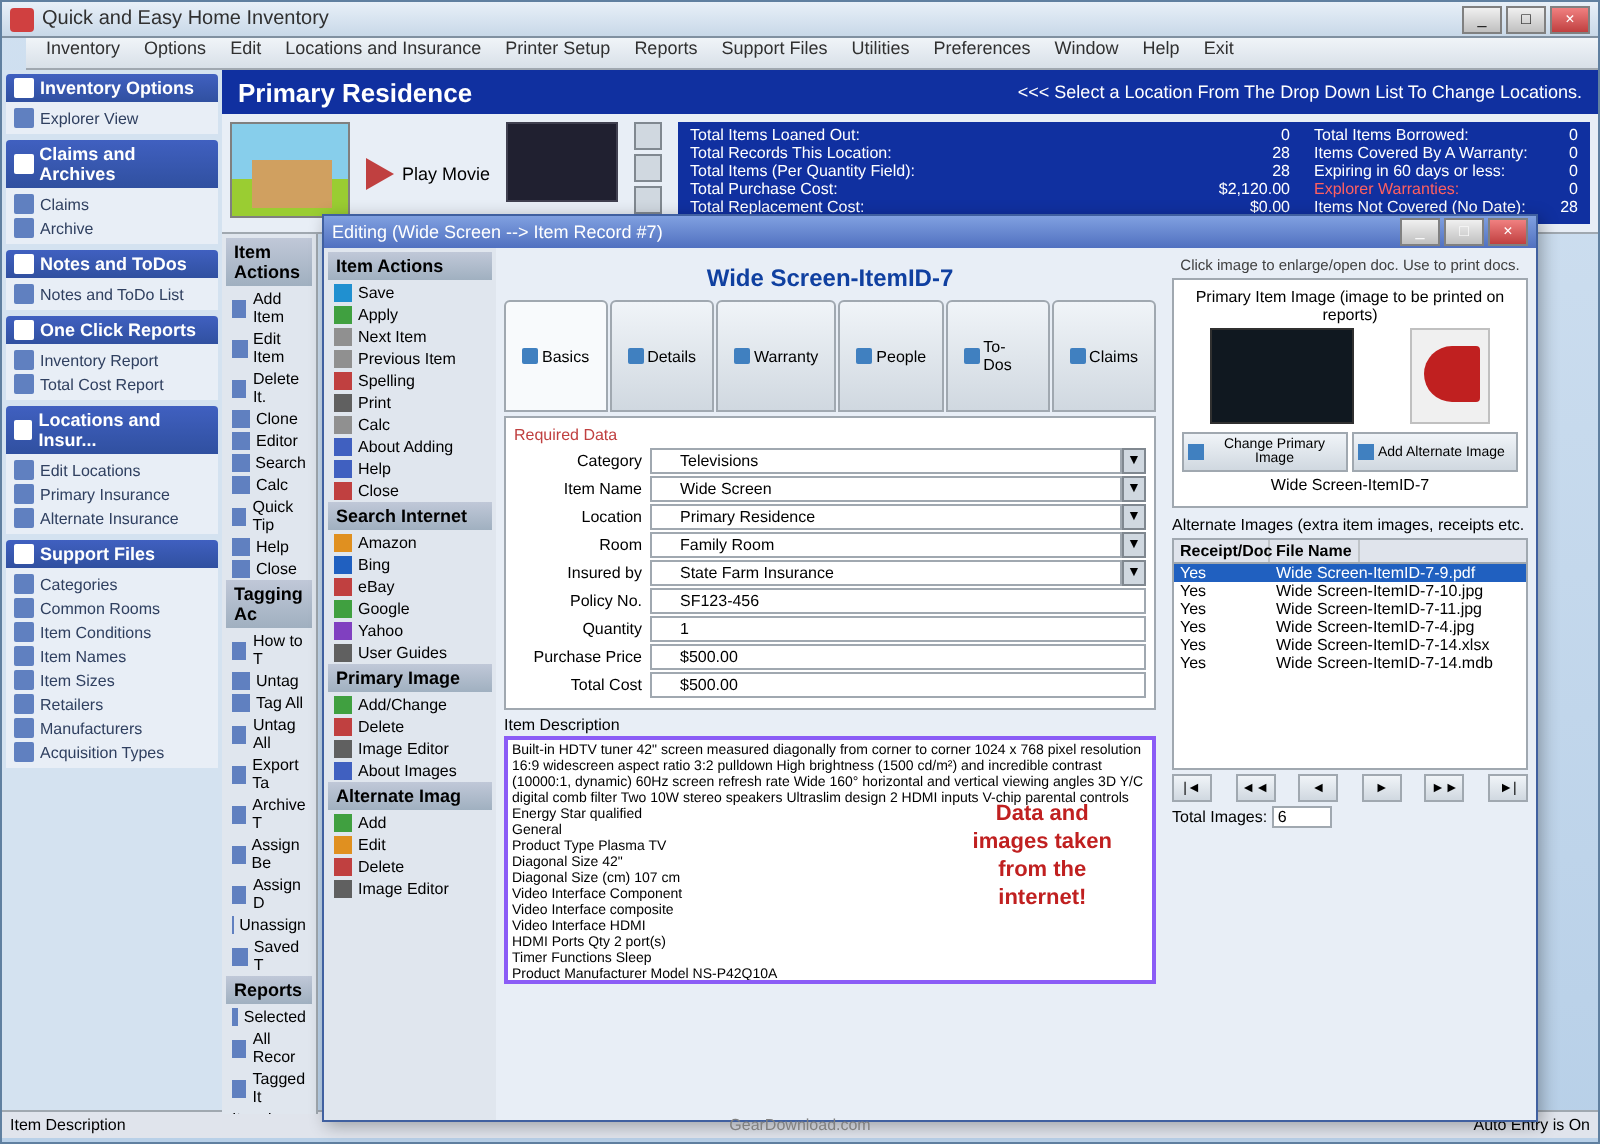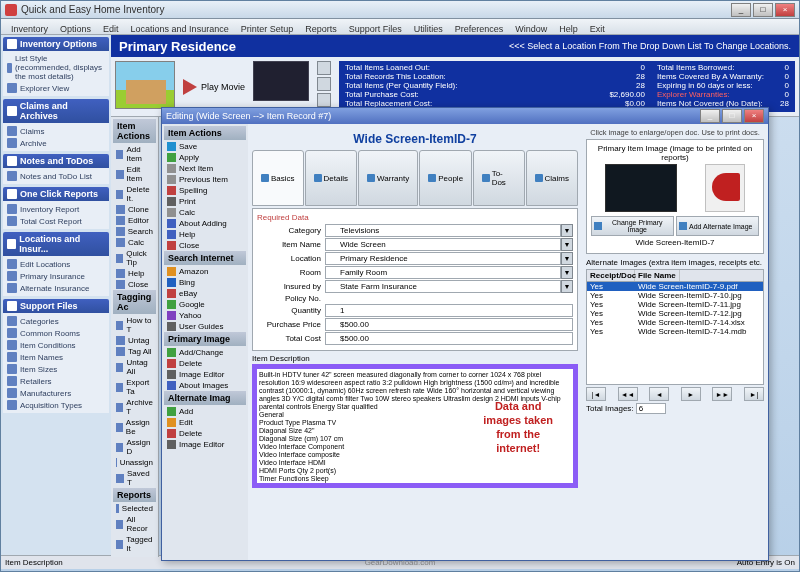--- a/index.html
+++ b/index.html
@@ -6,21 +6,21 @@
 body { background: #b8c8d8; width: 800px; height: 572px; overflow: hidden; font-size: 9px; }
 
 .window { background: linear-gradient(to bottom, #d0e0f0, #b8d0e8); border: 1px solid #6080a0; height: 100%; }
 .titlebar { background: linear-gradient(to bottom, #e8f0f8, #c8d8e8); height: 18px; display: flex; align-items: center; padding: 0 4px; border-bottom: 1px solid #8090a0; }
 .titlebar .icon { width: 12px; height: 12px; background: #d04040; margin-right: 4px; border-radius: 2px; }
 .titlebar .title { flex: 1; font-size: 10px; color: #303030; }
 .win-btns { display: flex; gap: 2px; }
 .win-btn { width: 20px; height: 14px; background: linear-gradient(to bottom, #f0f0f0, #c0c0c0); border: 1px solid #808080; font-size: 8px; text-align: center; line-height: 12px; }
 .win-btn.close { background: linear-gradient(to bottom, #f08080, #c04040); color: #fff; }
 
-.menubar { background: linear-gradient(to bottom, #f0f4f8, #d8e0e8); height: 16px; display: flex; align-items: flex-end; padding: 0 4px; border-bottom: 1px solid #a0a8b0; }
+.menubar { background: linear-gradient(to bottom, #f0f4f8, #d8e0e8); height: 16px; display: flex; align-items: flex-start; padding: 0 4px; border-bottom: 1px solid #a0a8b0; margin-left: 12px; }
 .menubar span { padding: 0 6px; font-size: 9px; color: #303030; }
 
 .content { display: flex; height: calc(100% - 50px); }
 
 .sidebar { width: 110px; background: #d4e2f0; padding: 2px; overflow: hidden; }
 .panel { margin-bottom: 3px; }
 .panel-hdr { background: linear-gradient(to bottom, #4060c0, #3050a0); color: #fff; font-weight: bold; padding: 2px 4px; font-size: 9px; border-radius: 2px 2px 0 0; display: flex; align-items: center; }
 .panel-hdr .picon { width: 10px; height: 10px; background: #fff; margin-right: 3px; border-radius: 1px; }
 .panel-body { background: #e8eef6; padding: 2px; }
 .panel-item { display: flex; align-items: center; padding: 1px 2px; font-size: 8px; color: #304060; }
@@ -62,21 +62,21 @@
 .tab.active { background: #f8fafc; }
 .tab .ti { width: 8px; height: 8px; background: #4080c0; border-radius: 1px; }
 
 .form-box { border: 1px solid #a0a8b0; background: #fff; padding: 4px; margin-bottom: 3px; }
 .form-hdr { color: #c04040; font-size: 8px; margin-bottom: 2px; }
 .form-row { display: flex; align-items: center; margin-bottom: 1px; }
 .form-row label { width: 68px; text-align: right; font-size: 8px; padding-right: 4px; }
 .form-row .val { flex: 1; border: 1px solid #a0a8b0; background: #fff; font-size: 8px; padding: 1px 14px; height: 13px; }
 .form-row .dd { width: 12px; height: 13px; background: #d0d8e0; border: 1px solid #808890; text-align: center; font-size: 7px; line-height: 11px; }
 
-.desc-box { border: 5px solid #8b5cf6; background: #fff; padding: 2px; height: 124px; font-size: 7px; line-height: 8px; overflow: hidden; position: relative; }
+.desc-box { border: 2px solid #8b5cf6; background: #fff; padding: 2px; height: 124px; font-size: 7px; line-height: 8px; overflow: hidden; position: relative; }
 .desc-overlay { position: absolute; right: 20px; top: 30px; color: #c02020; font-weight: bold; font-size: 11px; text-align: center; line-height: 14px; }
 
 .right-col { width: 186px; padding: 4px; background: #e8eef6; }
 .rc-hint { font-size: 7.5px; text-align: center; color: #404040; margin-bottom: 2px; }
 .rc-box { border: 1px solid #a0a8b0; background: #fff; padding: 4px; margin-bottom: 4px; }
 .rc-label { text-align: center; font-size: 8px; margin-bottom: 2px; }
 .img-row { display: flex; justify-content: space-around; }
 .tv-lg { width: 72px; height: 48px; background: #101820; border: 1px solid #303030; }
 .pdf-ic { width: 40px; height: 48px; background: #f0f0f0; border: 1px solid #c0c0c0; position: relative; }
 .pdf-ic::after { content: ''; position: absolute; top: 8px; left: 6px; width: 28px; height: 28px; background: #c02020; border-radius: 14px 2px 2px 14px; }
@@ -125,21 +125,20 @@
       <span>Window</span>
       <span>Help</span>
       <span>Exit</span>
     </div>
 
   <div class="content">
     <div class="sidebar" id="sidebar">
         <div class="panel">
           <div class="panel-hdr"><span class="picon"></span>Inventory Options</div>
           <div class="panel-body">
-            <div class="panel-item"><span class="iicon"></span>List Style (recommended, displays the most details)</div>
             <div class="panel-item"><span class="iicon"></span>Explorer View</div>
           </div>
         </div>
         <div class="panel">
           <div class="panel-hdr"><span class="picon"></span>Claims and Archives</div>
           <div class="panel-body">
             <div class="panel-item"><span class="iicon"></span>Claims</div>
             <div class="panel-item"><span class="iicon"></span>Archive</div>
           </div>
         </div>
@@ -210,21 +209,21 @@
               <span>0</span>
             </div>
             <div class="stats-row">
               <span>Total Items (Per Quantity Field):</span>
               <span>28</span>
               <span>Expiring in 60 days or less:</span>
               <span>0</span>
             </div>
             <div class="stats-row">
               <span>Total Purchase Cost:</span>
-              <span>$2,690.00</span>
+              <span>$2,120.00</span>
               <span class="red">Explorer Warranties:</span>
               <span>0</span>
             </div>
             <div class="stats-row">
               <span>Total Replacement Cost:</span>
               <span>$0.00</span>
               <span>Items Not Covered (No Date):</span>
               <span>28</span>
             </div>
           </div>
@@ -333,20 +332,21 @@
                     <div class="val">Family Room</div>
                     <div class="dd">▼</div>
                   </div>
                   <div class="form-row">
                     <label>Insured by</label>
                     <div class="val">State Farm Insurance</div>
                     <div class="dd">▼</div>
                   </div>
                   <div class="form-row">
                     <label>Policy No.</label>
+                    <div class="val">SF123-456</div>
                   </div>
                   <div class="form-row">
                     <label>Quantity</label>
                     <div class="val">1</div>
                   </div>
                   <div class="form-row">
                     <label>Purchase Price</label>
                     <div class="val">$500.00</div>
                   </div>
                   <div class="form-row">
@@ -415,21 +415,21 @@
                   <div class="tl-row">
                     <span>Yes</span>
                     <span>Wide Screen-ItemID-7-10.jpg</span>
                   </div>
                   <div class="tl-row">
                     <span>Yes</span>
                     <span>Wide Screen-ItemID-7-11.jpg</span>
                   </div>
                   <div class="tl-row">
                     <span>Yes</span>
-                    <span>Wide Screen-ItemID-7-12.jpg</span>
+                    <span>Wide Screen-ItemID-7-4.jpg</span>
                   </div>
                   <div class="tl-row">
                     <span>Yes</span>
                     <span>Wide Screen-ItemID-7-14.xlsx</span>
                   </div>
                   <div class="tl-row">
                     <span>Yes</span>
                     <span>Wide Screen-ItemID-7-14.mdb</span>
                   </div>
                 </div>

